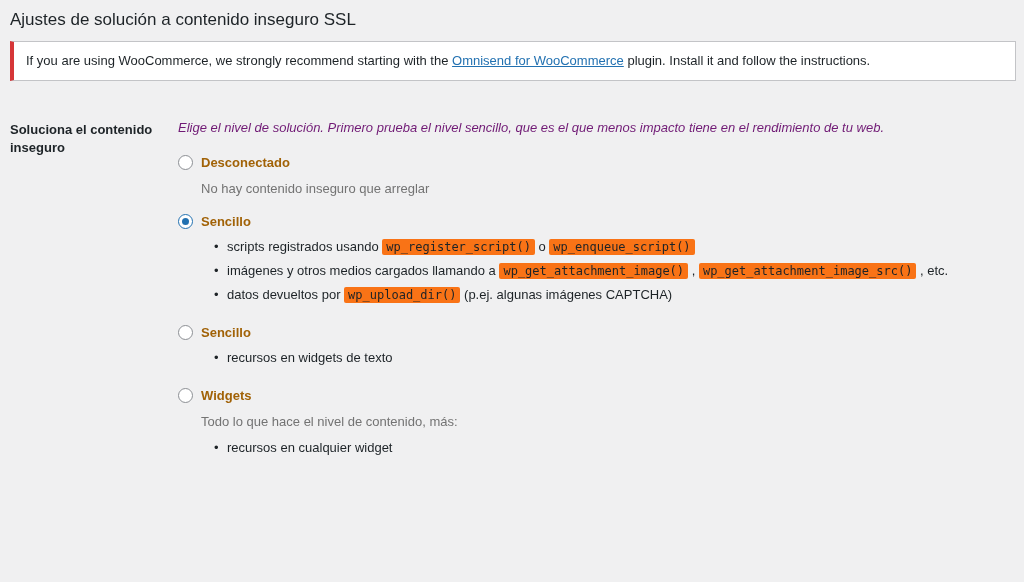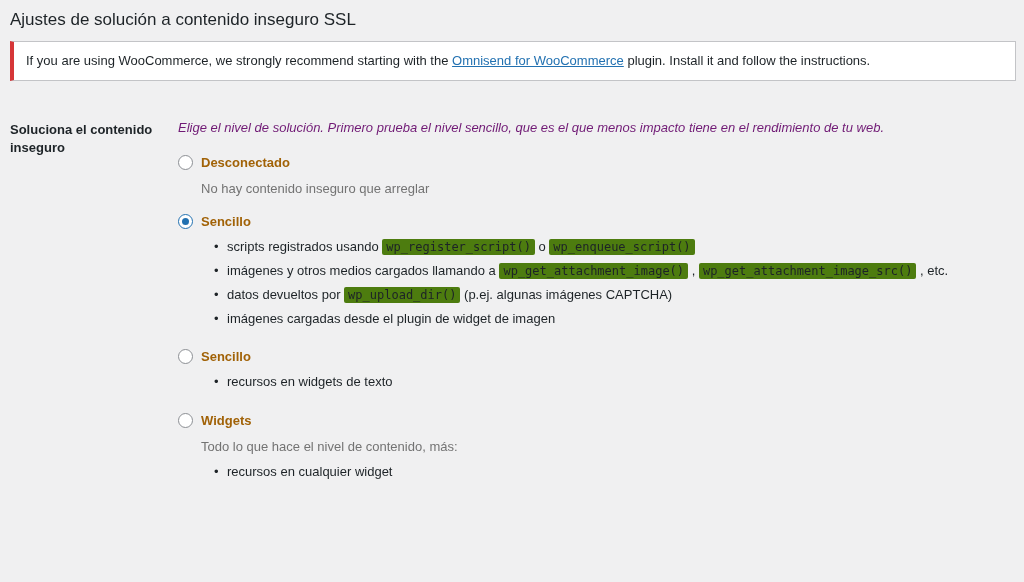--- a/index.html
+++ b/index.html
@@ -121,21 +121,21 @@
   }
   ul.bullets li::before {
     content: "\2022";
     position: absolute;
     left: 0;
     top: 2px;
     color: #1d2327;
   }
   code {
     font-family: "DejaVu Sans Mono", monospace;
-    background: #4d7c0f;
+    background: #f97316;
     padding: 1px 4px;
     font-size: 12px;
     border-radius: 2px;
     color: #1d2327;
   }
   .spacer-sm { height: 8px; }
 </style>
 </head>
 <body>
 
@@ -165,21 +165,20 @@
         <div class="option">
           <div class="option-head">
             <span class="radio checked"></span>
             <span class="option-label">Sencillo</span>
           </div>
           <div class="option-body">
             <ul class="bullets">
               <li>scripts registrados usando <code>wp_register_script()</code> o <code>wp_enqueue_script()</code></li>
               <li>imágenes y otros medios cargados llamando a <code>wp_get_attachment_image()</code> , <code>wp_get_attachment_image_src()</code> , etc.</li>
               <li>datos devueltos por <code>wp_upload_dir()</code> (p.ej. algunas imágenes CAPTCHA)</li>
-              <li>imágenes cargadas desde el plugin de widget de imagen</li>
             </ul>
           </div>
         </div>
         <div class="option">
           <div class="option-head">
             <span class="radio"></span>
             <span class="option-label">Sencillo</span>
           </div>
           <div class="option-body">
             <ul class="bullets">

